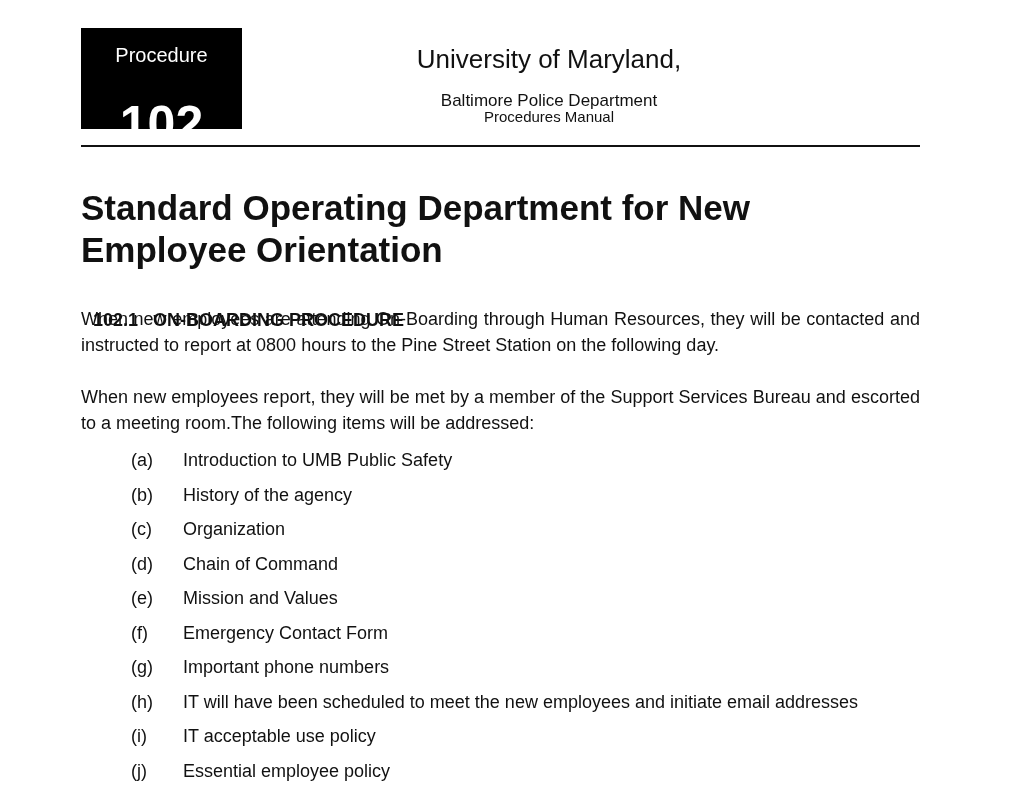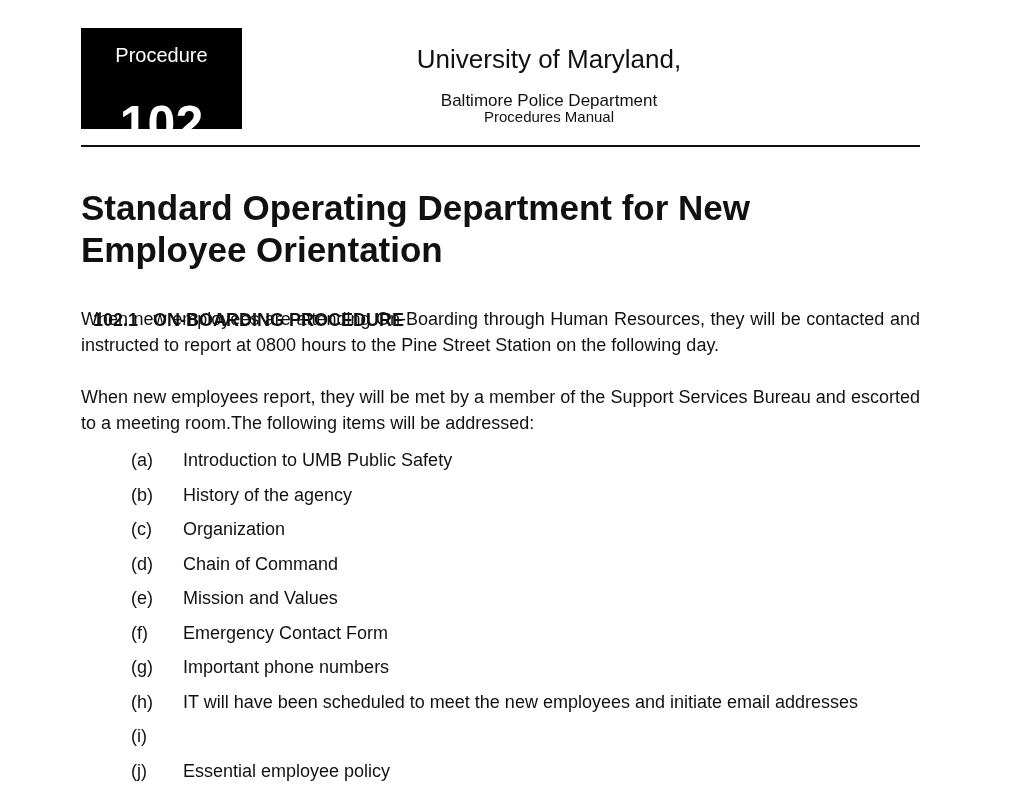--- a/index.html
+++ b/index.html
@@ -182,20 +182,21 @@
     <li class="item">
       <span class="item-marker">(g)</span>
       <span class="item-text">Important phone numbers</span>
     </li>
     <li class="item">
       <span class="item-marker">(h)</span>
       <span class="item-text">IT will have been scheduled to meet the new employees and initiate email addresses</span>
     </li>
     <li class="item">
       <span class="item-marker">(i)</span>
+      <span class="item-text">IT acceptable use policy</span>
     </li>
     <li class="item">
       <span class="item-marker">(j)</span>
       <span class="item-text">Essential employee policy</span>
     </li>
   </ul>
 
 </div>
 
 </body></html>

